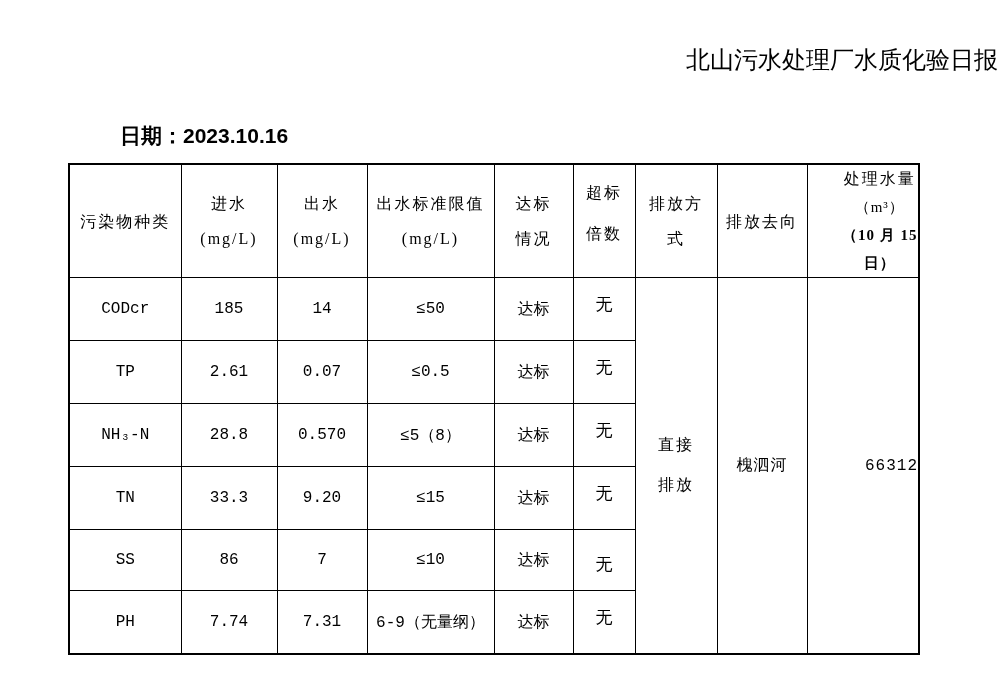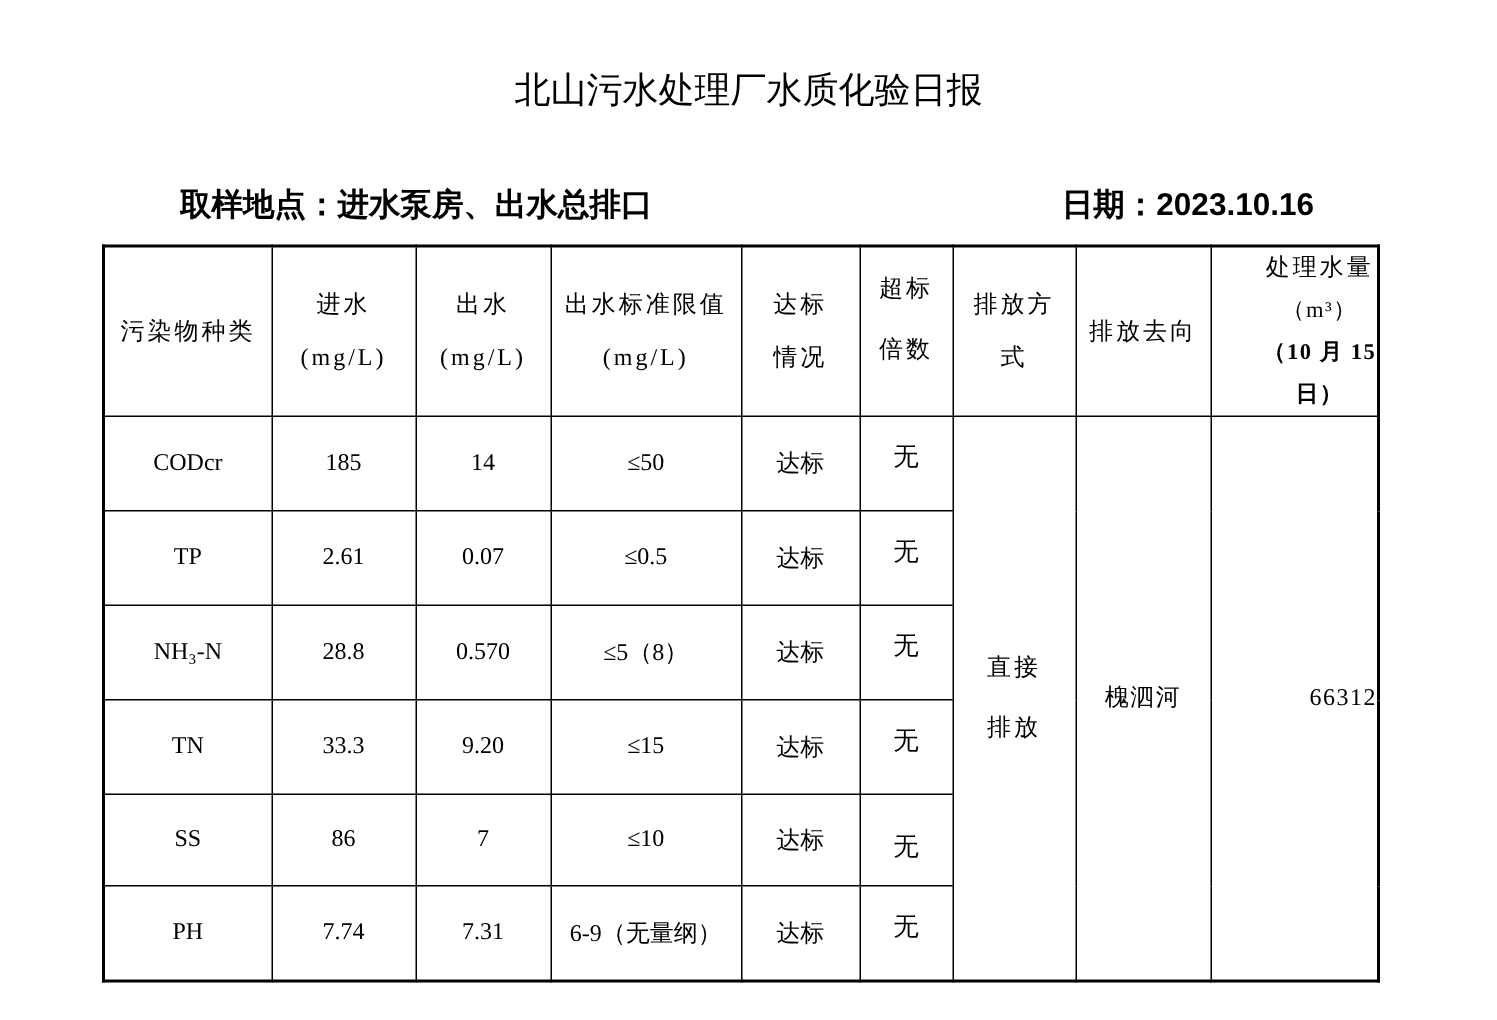--- a/index.html
+++ b/index.html
@@ -14,21 +14,21 @@
     height: 680px;
     background: #ffffff;
     font-family: "Liberation Serif", "DejaVu Serif", "DejaVu Sans", serif;
     overflow: hidden;
   }
   .title {
     position: absolute;
     top: 44px;
     left: 0;
     width: 100%;
-    text-align: center;
+    text-align: right;
     font-size: 24px;
     letter-spacing: 0px;
     white-space: nowrap;
   }
   .info-bar {
     position: absolute;
     top: 122px;
     left: 120px;
     width: 756px;
     display: flex;
@@ -65,20 +65,21 @@
     vertical-align: top;
     padding-top: 7px;
     line-height: 41px;
   }
   .report-table thead th.th-volume { line-height: 28px; padding-left: 34px; }
   .th-volume .unit-line { font-size: 15px; letter-spacing: 1px; }
   .th-volume .date-line { font-size: 15px; font-weight: 700; letter-spacing: 1px; }
   .report-table tbody td {
     height: 52px;
     font-size: 16px;
+    font-family: Liberation Mono, monospace;
   }
   .report-table tbody td.cell-exceed {
     font-size: 17px;
     vertical-align: middle;
     padding-bottom: 10px;
   }
   td.cell-method { font-size: 16px; letter-spacing: 2px; text-align: center; }
   td.cell-method .line { line-height: 40px; }
   td.cell-destination { font-size: 16px; letter-spacing: 1px; }
   td.cell-volume {
@@ -98,21 +99,20 @@
   }
 </style>
 </head>
 <body>
 
 <div class="page">
 
   <div class="title">北山污水处理厂水质化验日报</div>
 
   <div class="info-bar">
-    <span>取样地点：进水泵房、出水总排口</span>
     <span>日期：2023.10.16</span>
   </div>
 
   <table class="report-table">
     <colgroup>
       <col style="width:112px">
         <col style="width:96px">
         <col style="width:90px">
       <col style="width:127px">
         <col style="width:79px">

